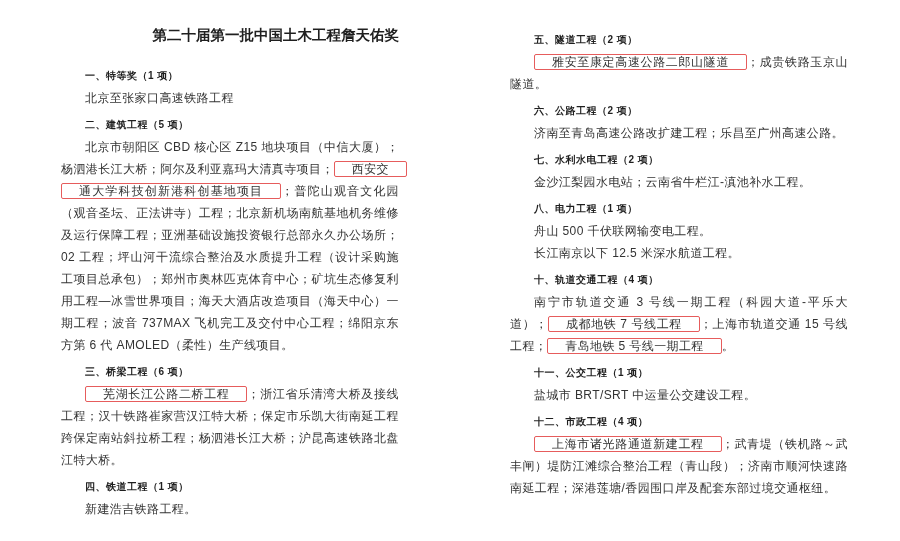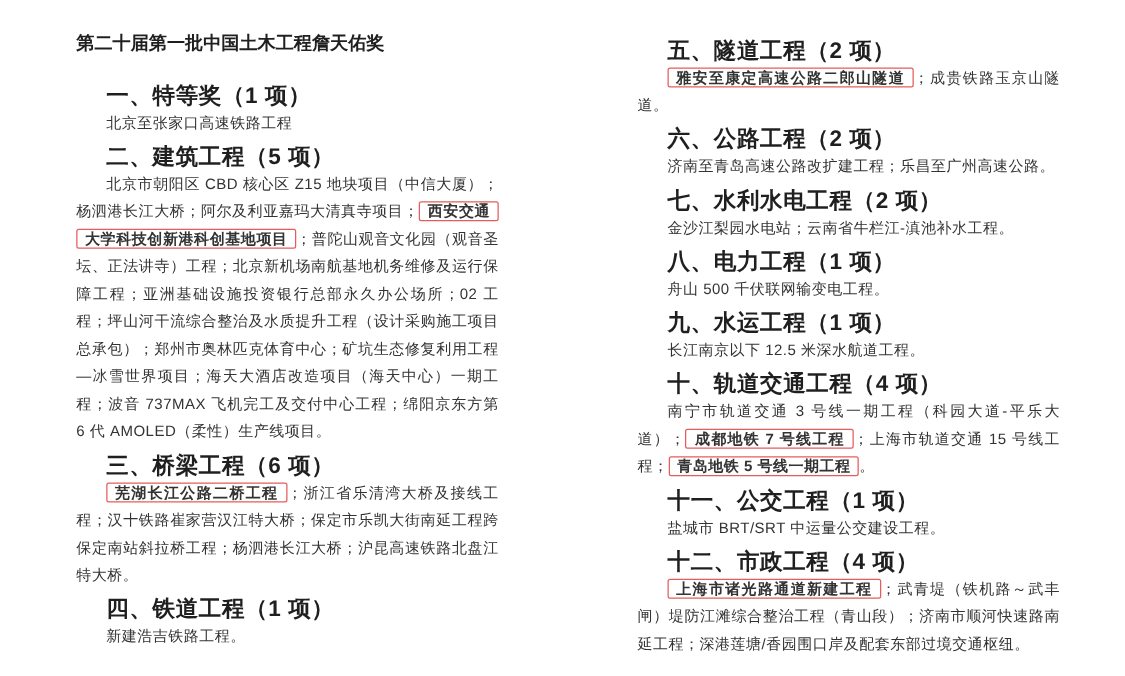--- a/index.html
+++ b/index.html
@@ -18,53 +18,52 @@
   }
   .col {
     position: absolute;
     top: 0;
     width: 338px;
   }
   .col-left  { left: 61px;  top: 19px; }
   .col-right { left: 510px; top: 24px; }
 
   .doc-title {
-    text-align: left;
+    text-align: right;
     font-size: 14.5px;
     font-weight: bold;
     color: #1f1f1f;
     line-height: 32px;
     margin-bottom: 14px;
   }
 
   .sec-heading {
-    font-size: 18px;
+    font-size: 10px;
     font-weight: bold;
     color: #1f1f1f;
     line-height: 22px;
     margin: 5px 0 0 0;
     text-indent: 24px;
     letter-spacing: 0.5px;
   }
   .sec-par {
     font-size: 12px;
     line-height: 22px;
     margin: 0;
     text-indent: 24px;
     text-align: justify;
     letter-spacing: 0.4px;
     color: #333333;
   }
   .hl {
     border: 1.5px solid #e65c5c;
     border-radius: 2px;
-    padding: 0 6px;
+    padding: 0 17px;
     -webkit-box-decoration-break: clone;
     box-decoration-break: clone;
-    font-weight: bold;
   }
 </style>
 </head>
 <body>
 
 <div class="page">
   <div class="col col-left">
     <div class="doc-title">
       <div>第二十届第一批中国土木工程詹天佑奖</div>
     </div>
@@ -82,21 +81,20 @@
   <div class="col col-right">
     <div id="col-1">
         <h3 class="sec-heading">五、隧道工程（2 项）</h3>
         <p class="sec-par"><span class="hl" style="border-color: rgb(230, 92, 92);">雅安至康定高速公路二郎山隧道</span><span>；成贵铁路玉京山隧道。</span></p>
         <h3 class="sec-heading">六、公路工程（2 项）</h3>
         <p class="sec-par"><span>济南至青岛高速公路改扩建工程；乐昌至广州高速公路。</span></p>
         <h3 class="sec-heading">七、水利水电工程（2 项）</h3>
         <p class="sec-par"><span>金沙江梨园水电站；云南省牛栏江-滇池补水工程。</span></p>
         <h3 class="sec-heading">八、电力工程（1 项）</h3>
         <p class="sec-par"><span>舟山 500 千伏联网输变电工程。</span></p>
-        <h3 class="sec-heading">九、水运工程（1 项）</h3>
         <p class="sec-par"><span>长江南京以下 12.5 米深水航道工程。</span></p>
         <h3 class="sec-heading">十、轨道交通工程（4 项）</h3>
         <p class="sec-par"><span>南宁市轨道交通 3 号线一期工程（科园大道-平乐大道）；</span><span class="hl" style="border-color: rgb(230, 92, 92);">成都地铁 7 号线工程</span><span>；上海市轨道交通 15 号线工程；</span><span class="hl" style="border-color: rgb(230, 92, 92);">青岛地铁 5 号线一期工程</span><span>。</span></p>
         <h3 class="sec-heading">十一、公交工程（1 项）</h3>
         <p class="sec-par"><span>盐城市 BRT/SRT 中运量公交建设工程。</span></p>
         <h3 class="sec-heading">十二、市政工程（4 项）</h3>
         <p class="sec-par"><span class="hl" style="border-color: rgb(230, 92, 92);">上海市诸光路通道新建工程</span><span>；武青堤（铁机路～武丰闸）堤防江滩综合整治工程（青山段）；济南市顺河快速路南延工程；深港莲塘/香园围口岸及配套东部过境交通枢纽。</span></p>
       </div>
   </div>
 </div>

